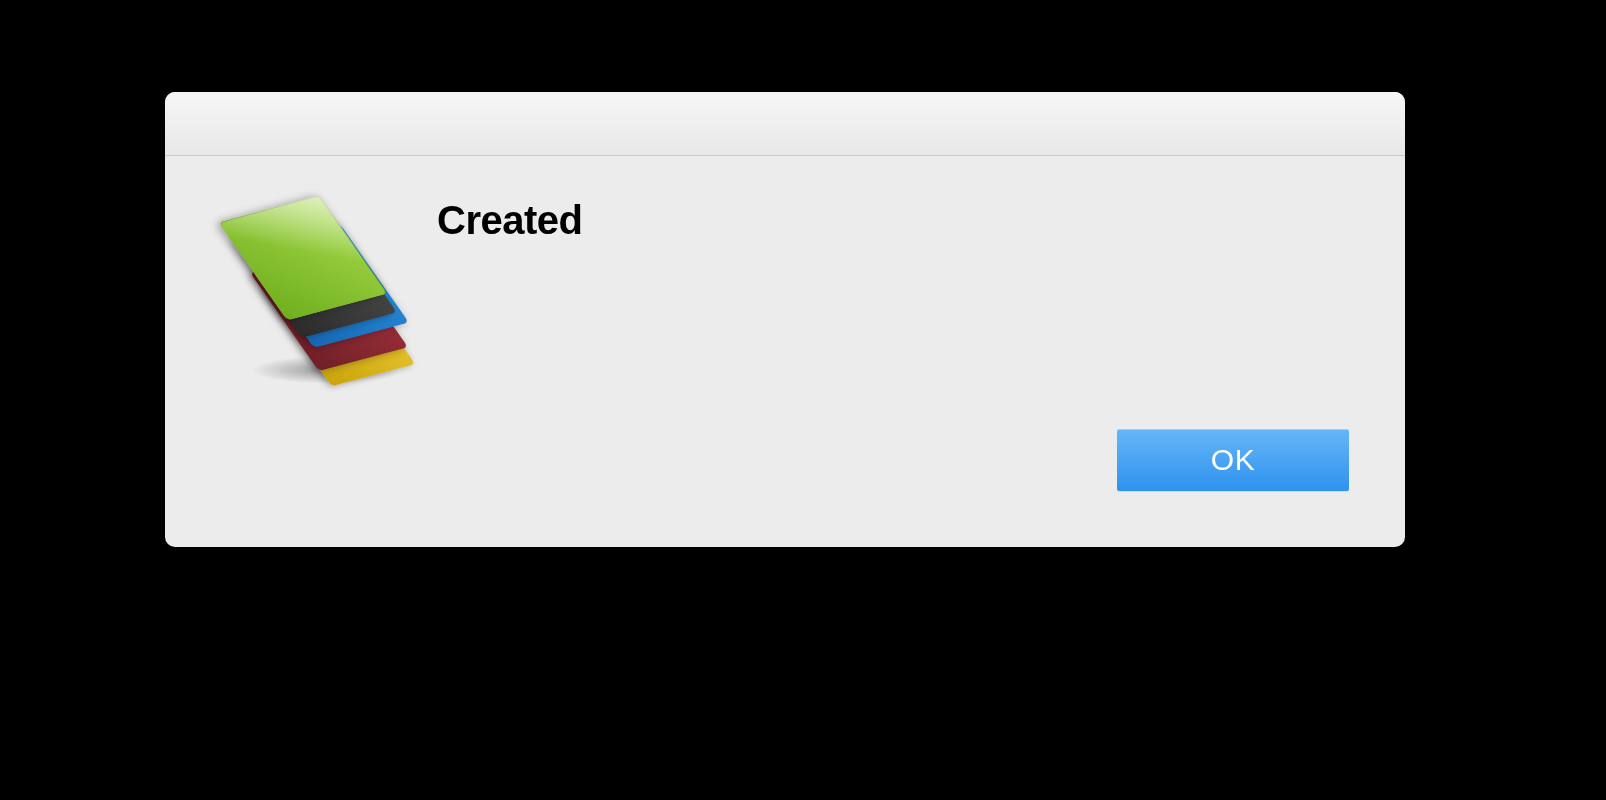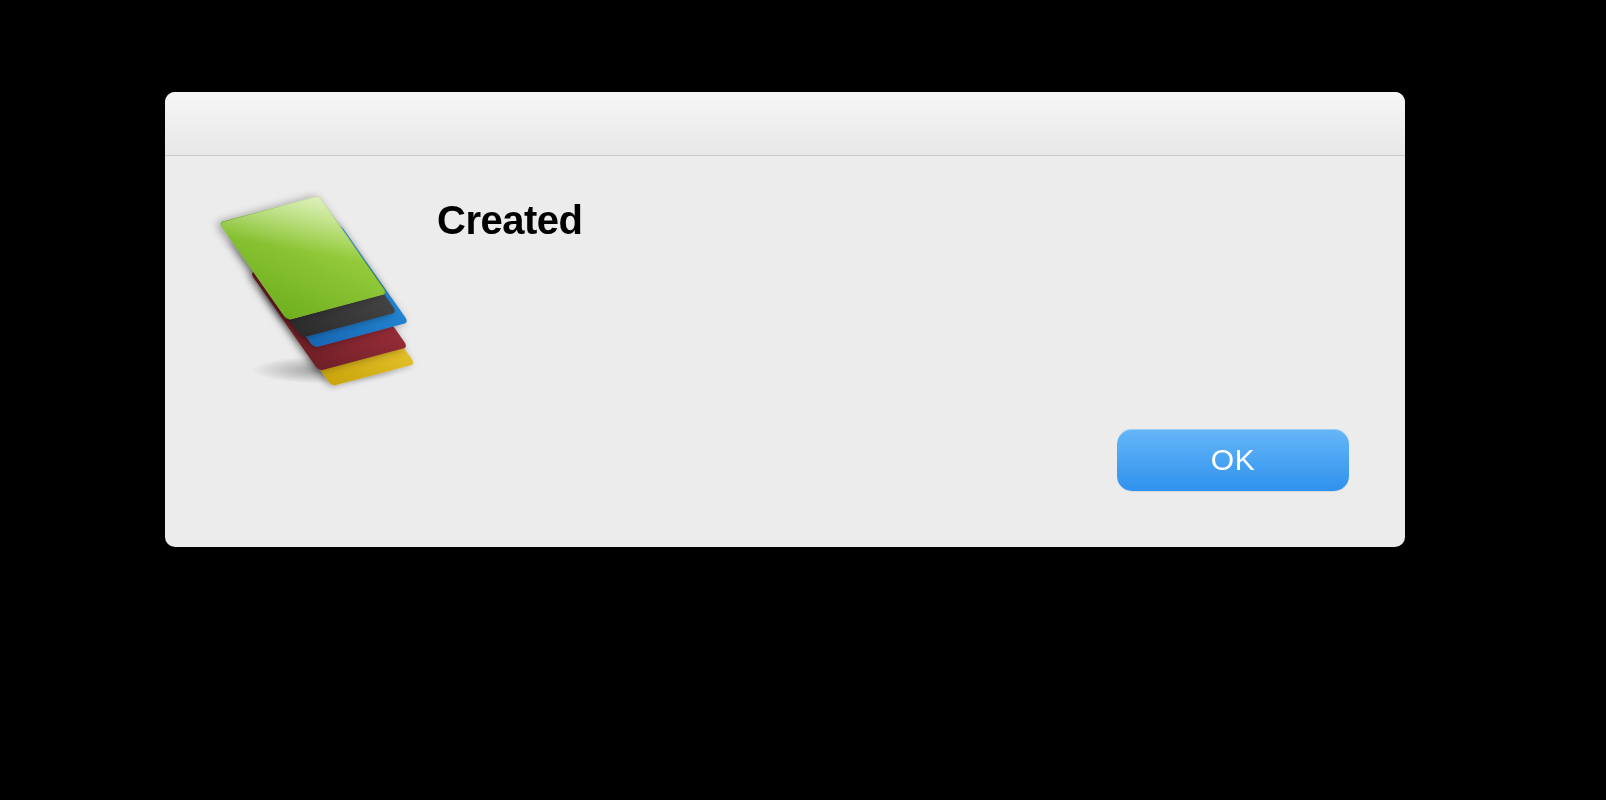--- a/index.html
+++ b/index.html
@@ -130,21 +130,21 @@
     .button-row {
       position: absolute;
       right: 56px;
       bottom: 56px;
     }
 
     .ok-button {
       width: 232px;
       height: 62px;
       border: none;
-      border-radius: 15px;
+      border-radius: 2px;
       background: linear-gradient(to bottom, #66b6f8 0%, #2f92ee 100%);
       color: #ffffff;
       font-size: 30px;
       font-weight: 400;
       font-family: inherit;
       cursor: pointer;
       box-shadow: 0 1px 0 rgba(0,0,0,0.08), inset 0 1px 0 rgba(255,255,255,0.35);
       letter-spacing: 0.5px;
     }
   </style>

